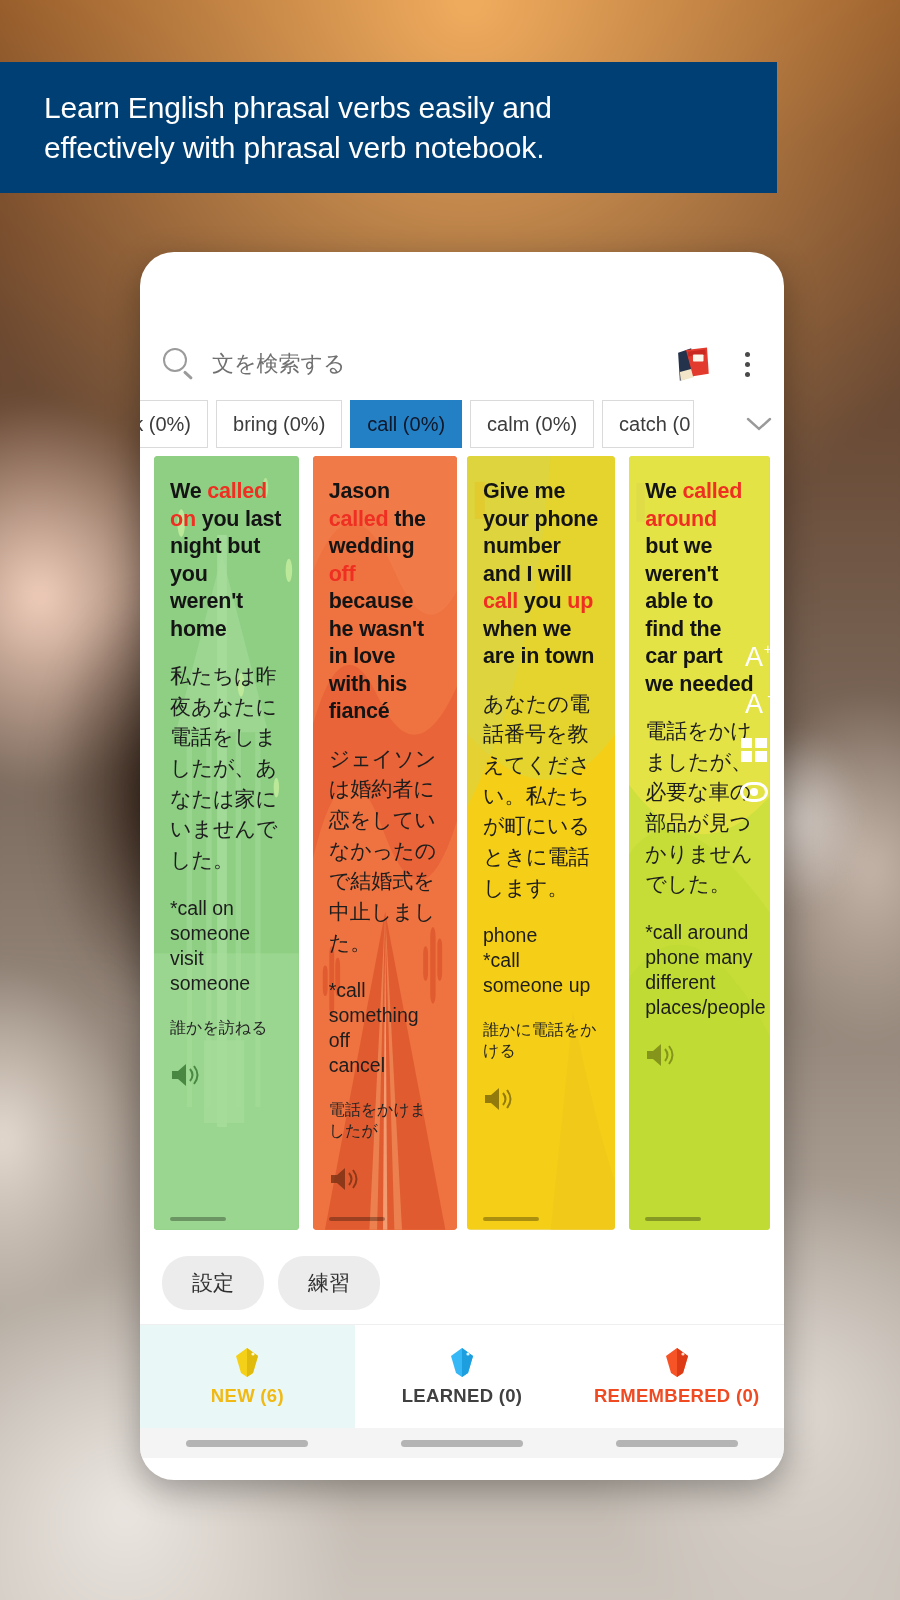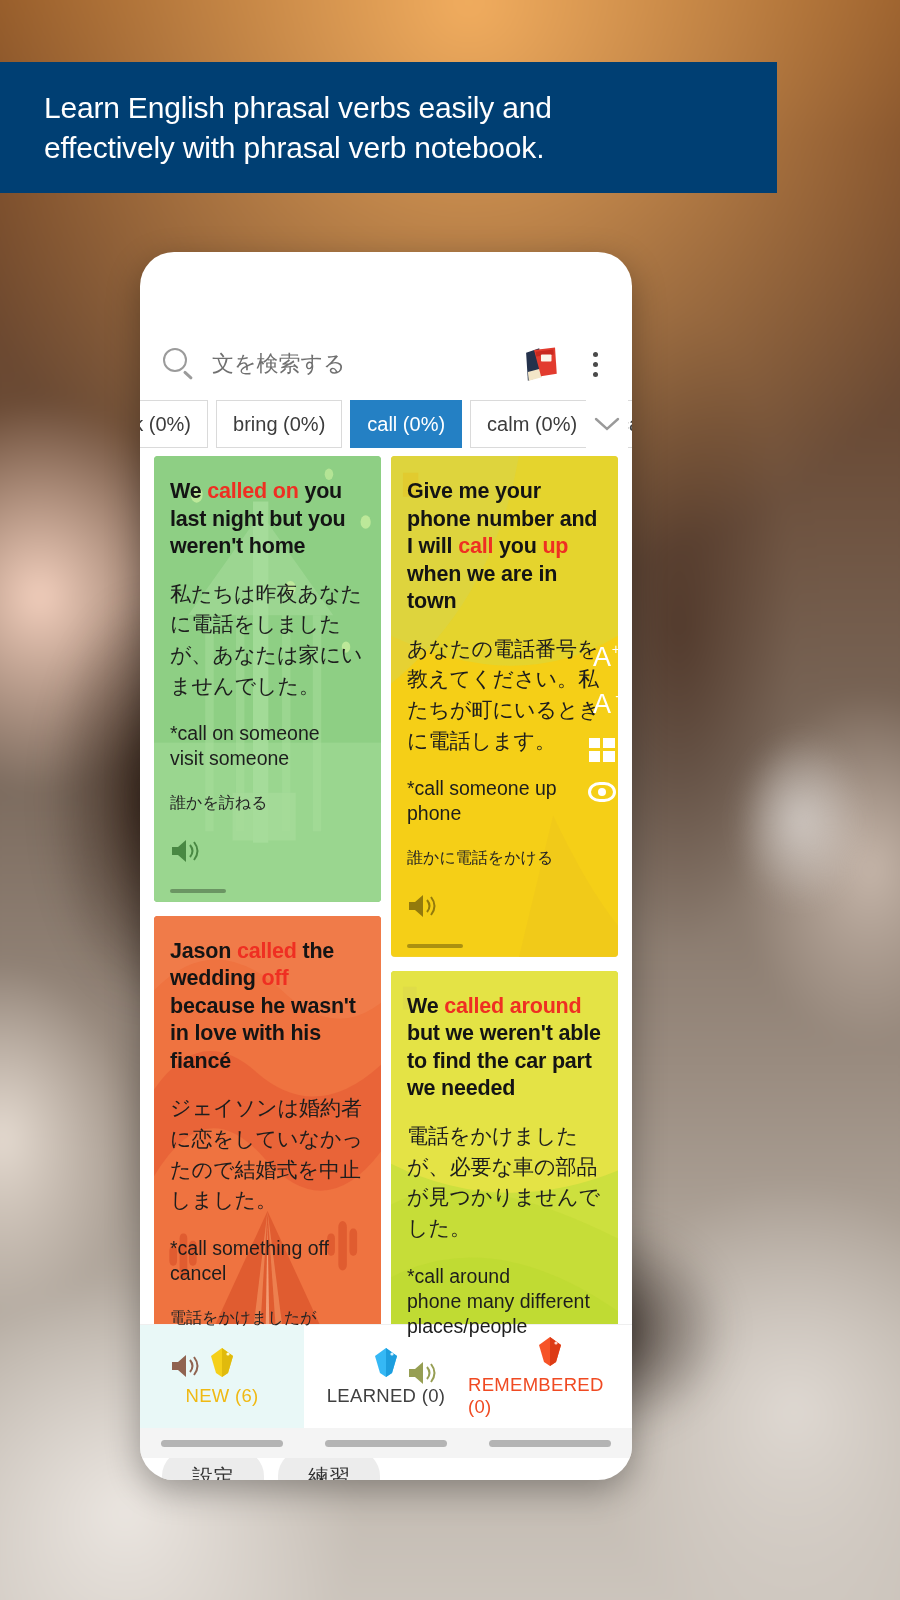--- a/index.html
+++ b/index.html
@@ -61,21 +61,21 @@
     font-size: 30px;
     font-weight: normal;
     line-height: 1.33;
     letter-spacing: -0.2px;
   }
 
   
   .phone {
     position: absolute;
     left: 140px; top: 252px;
-    width: 492px; height: 1228px;
+    width: 644px; height: 1228px;
     background: #ffffff;
     border-radius: 34px;
     box-shadow: 0 10px 34px rgba(0,0,0,0.32);
     overflow: hidden;
   }
   .phone-top-pad { height: 76px; }
 
   
   .app-header {
     display: flex; align-items: center;
@@ -128,37 +128,37 @@
     background: #fff;
     color: #3c3c3c;
     font-size: 20px;
     display: flex; align-items: center; justify-content: center;
     padding: 0 16px;
     margin-right: 8px;
     white-space: nowrap;
     flex: 0 0 auto;
   }
   .tab.first { margin-left: -46px; }
-  .tab.active { background: #2480c4; color: #ffffff; border-color: #2480c4; }
+  .tab.active { background: #2480c4; color: #0f172a; border-color: #2480c4; }
   .tab.clipped { width: 92px; justify-content: flex-start; overflow: hidden; }
   .chev {
     position: absolute; right: 4px; top: 0; bottom: 0;
     width: 42px;
     background: #fff;
     display: flex; align-items: center; justify-content: center;
   }
   .chev svg { display: block; }
 
   
   .cards {
     display: flex; gap: 10px;
     padding: 8px 14px 0 14px;
     position: relative;
   }
-  .col { flex: 1 1 0; display: flex; flex-direction: column; gap: 14px; }
+  .col { flex: 1 1 0; display: flex; flex-direction: row; gap: 14px; }
   .card {
     position: relative;
     border-radius: 4px;
     padding: 22px 16px 34px 16px;
     overflow: hidden;
   }
   .card .art { position: absolute; inset: 0; overflow: hidden; }
   .card .content { position: relative; z-index: 2; }
   .en {
     font-size: 21.5px; font-weight: bold; color: #141414;
@@ -227,21 +227,21 @@
     border-top: 1px solid #efefef;
     height: 104px;
     background: #fff;
   }
   .btab {
     flex: 1 1 0;
     display: flex; flex-direction: column; align-items: center; justify-content: center;
     gap: 8px;
   }
   .btab.sel { background: #e9f8f7; }
-  .btab .lbl { font-size: 18.5px; font-weight: normal; letter-spacing: 0.3px; }
+  .btab .lbl { font-size: 18.5px; font-weight: bold; letter-spacing: 0.3px; }
   .tagico { width: 26px; height: 30px; }
 
   
   .indicators {
     position: absolute; left: 0; right: 0; bottom: 22px;
     height: 30px; background: #f4f4f4;
     display: flex; align-items: center;
   }
   .indicators > div { flex: 1 1 0; display: flex; justify-content: center; }
   .indicators span { display: block; width: 122px; height: 7px; border-radius: 4px; background: #b4b4b4; }
@@ -388,22 +388,22 @@
               <path d="M0 0 L266 0 L266 150 Q150 200 0 150 Z" fill="#dfd636" opacity=".72"></path>
               <path d="M0 0 L150 0 Q120 120 0 190 Z" fill="#d8d44a" opacity=".55"></path>
               <path d="M190 300 Q230 360 266 392 L266 418 L150 418 Z" fill="#efc71b" opacity=".7"></path>
               <rect x="14" y="14" width="18" height="20" fill="#e3c427" opacity=".6"></rect>
             </svg>
           </div>
           <div class="content">
             <div class="en"><span>Give me your phone number and I will </span><span class="hl">call</span><span> you </span><span class="hl">up</span><span> when we are in town</span></div>
             <div class="jp">あなたの電話番号を教えてください。私たちが町にいるときに電話します。</div>
             <div class="note">
+              <div>phone</div>
               <div>*call someone up</div>
-              <div>phone</div>
             </div>
             <div class="note-jp">誰かに電話をかける</div>
             <svg class="speaker" viewBox="0 0 34 26">
               <path d="M2 9 H8 L16 2 V24 L8 17 H2 Z" fill="#6e5a08"></path>
               <path d="M20 7 Q25 13 20 19" stroke="#6e5a08" stroke-width="2" fill="none"></path>
               <path d="M24 4 Q31 13 24 22" stroke="#6e5a08" stroke-width="2" fill="none"></path>
             </svg>
           </div>
           <div class="underbar"></div>
         </div>

